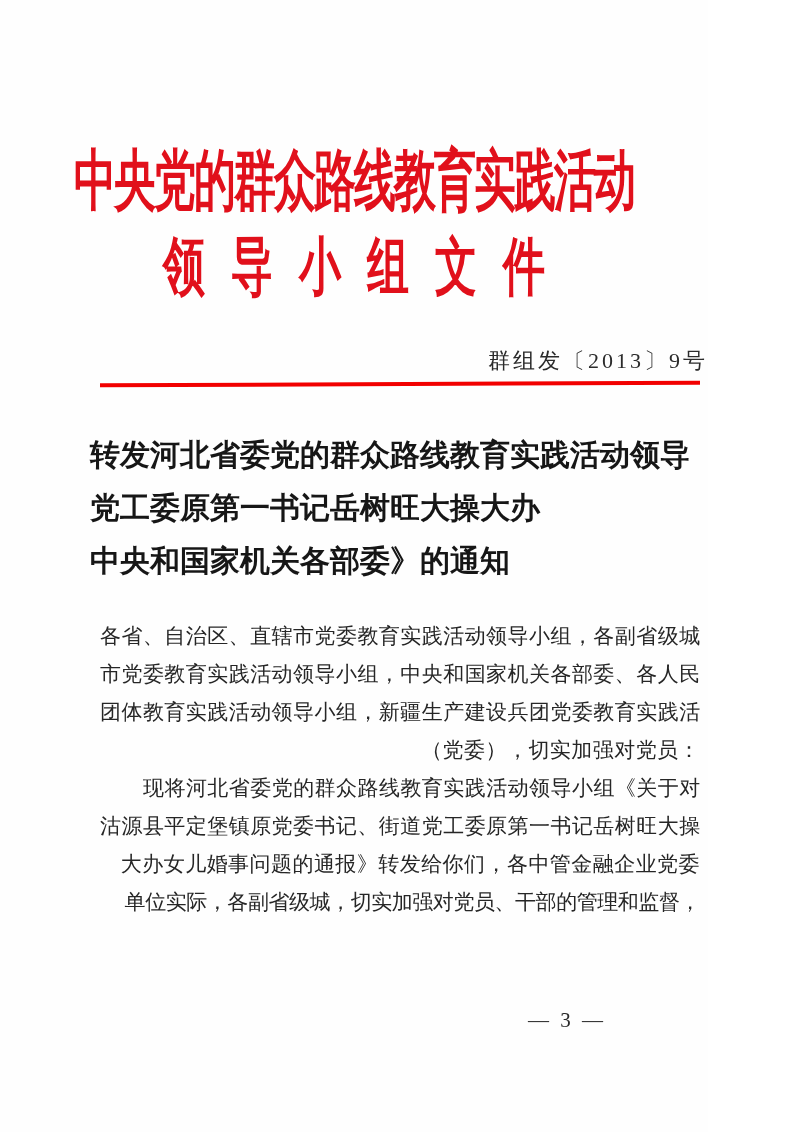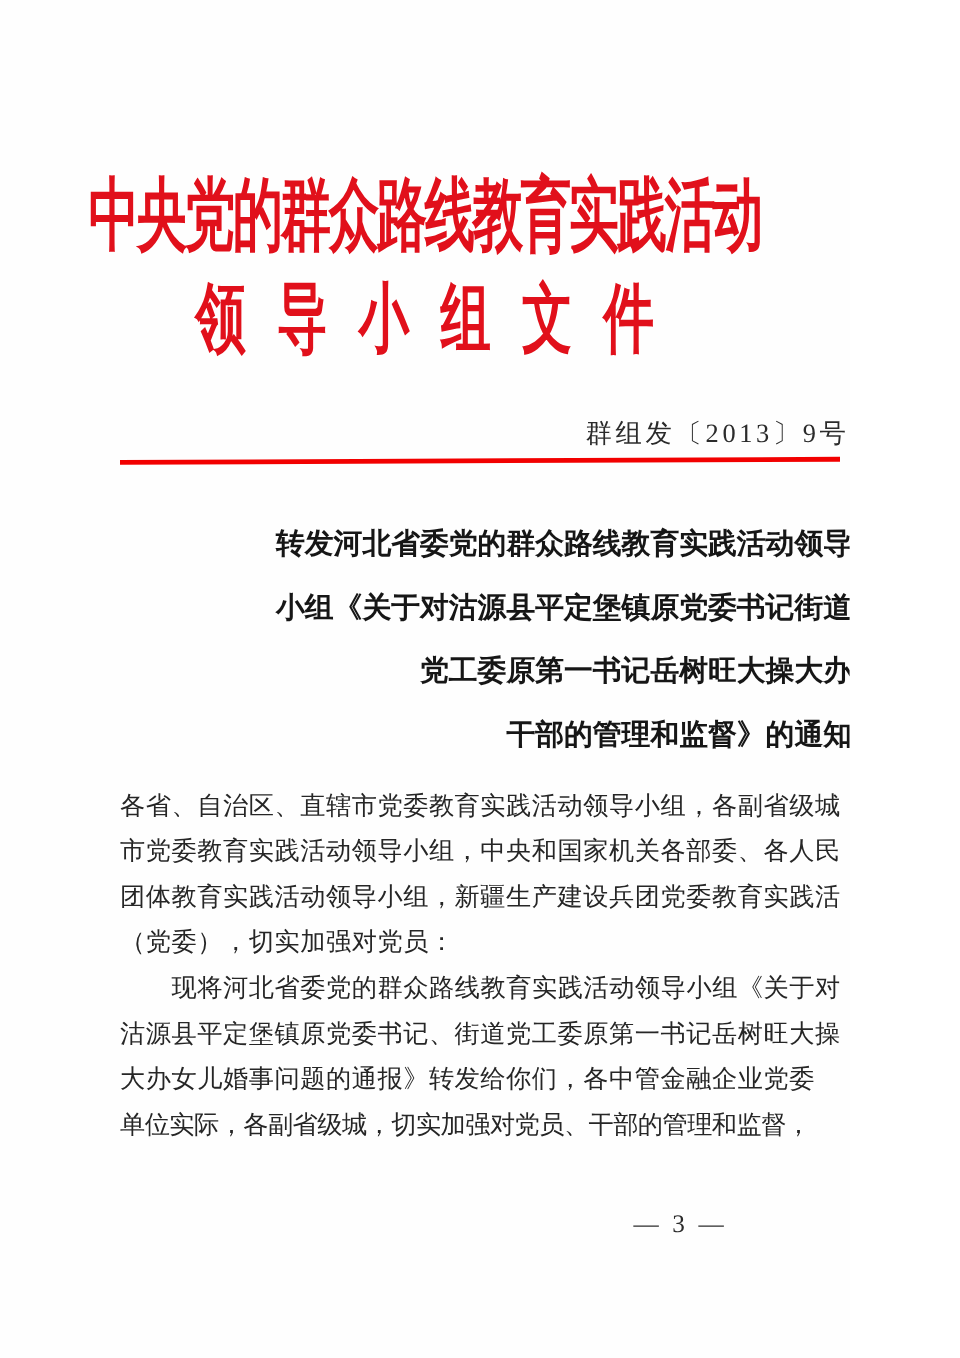--- a/index.html
+++ b/index.html
@@ -73,32 +73,33 @@
   .title-block {
     position: absolute;
     top: 428px;
     left: 90px;
     width: 620px;
     color: #161616;
   }
   .title-line {
     height: 53px;
     line-height: 53px;
-    text-align: right;
-    font-size: 24px;
+    text-align: left;
+    font-size: 30px;
     font-weight: bold;
     white-space: nowrap;
   }
   
   .body-block {
     position: absolute;
-    top: 652px;
+    top: 617px;
     left: 100px;
     width: 600px;
     color: #262626;
+    text-align: right;
   }
   .bline {
     height: 38px;
     line-height: 38px;
     font-size: 21px;
     letter-spacing: 0.45px;
     white-space: nowrap;
   }
   .bline.indent {
     padding-left: 43px;
@@ -125,23 +126,22 @@
   <div class="mast-line1">中央党的群众路线教育实践活动</div>
 
   <div class="mast-line2">领导小组文件</div>
 
   <div class="doc-number">群组发〔2013〕9号</div>
 
   <div class="red-rule"></div>
 
   <div class="title-block">
     <div class="title-line">转发河北省委党的群众路线教育实践活动领导</div>
-    <div class="title-line">小组《关于对沽源县平定堡镇原党委书记街道</div>
     <div class="title-line">党工委原第一书记岳树旺大操大办</div>
-    <div class="title-line">干部的管理和监督》的通知</div>
+    <div class="title-line">中央和国家机关各部委》的通知</div>
   </div>
 
   <div class="body-block">
     <div class="bline">各省、自治区、直辖市党委教育实践活动领导小组，各副省级城</div>
     <div class="bline">市党委教育实践活动领导小组，中央和国家机关各部委、各人民</div>
     <div class="bline">团体教育实践活动领导小组，新疆生产建设兵团党委教育实践活</div>
     <div class="bline">（党委），切实加强对党员：</div>
     <div class="bline indent">现将河北省委党的群众路线教育实践活动领导小组《关于对</div>
     <div class="bline">沽源县平定堡镇原党委书记、街道党工委原第一书记岳树旺大操</div>
     <div class="bline">大办女儿婚事问题的通报》转发给你们，各中管金融企业党委</div>

